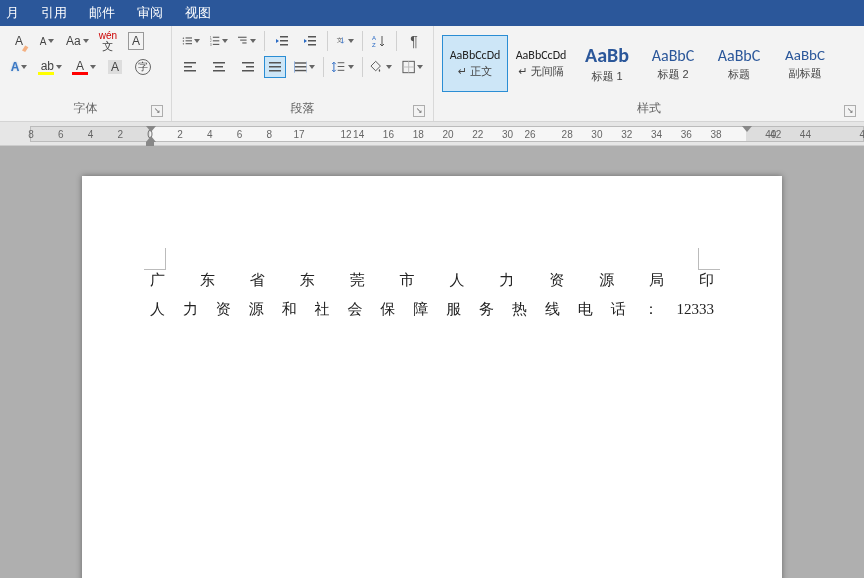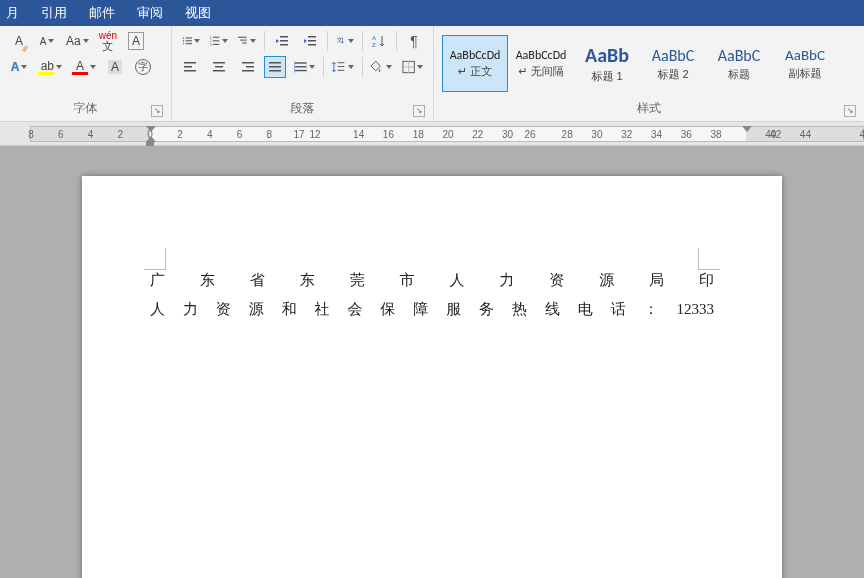--- a/index.html
+++ b/index.html
@@ -282,21 +282,21 @@
       <div class="tick" style="left: -6px; width: 12px;">8</div>
       <div class="tick" style="left: 23.7857px; width: 12px;">6</div>
       <div class="tick" style="left: 53.5714px; width: 12px;">4</div>
       <div class="tick" style="left: 83.3571px; width: 12px;">2</div>
       <div class="tick" style="left: 113.143px; width: 12px;">0</div>
       <div class="tick" style="left: 142.929px; width: 12px;">2</div>
       <div class="tick" style="left: 172.714px; width: 12px;">4</div>
       <div class="tick" style="left: 202.5px; width: 12px;">6</div>
       <div class="tick" style="left: 232.286px; width: 12px;">8</div>
       <div class="tick" style="left: 262.071px; width: 12px;">17</div>
-      <div class="tick" style="left: 278px; width: 12px;">12</div>
+      <div class="tick" style="left: 309px; width: 12px;">12</div>
       <div class="tick" style="left: 321.643px; width: 12px;">14</div>
       <div class="tick" style="left: 351.429px; width: 12px;">16</div>
       <div class="tick" style="left: 381.214px; width: 12px;">18</div>
       <div class="tick" style="left: 411px; width: 12px;">20</div>
       <div class="tick" style="left: 440.786px; width: 12px;">22</div>
       <div class="tick" style="left: 470.571px; width: 12px;">30</div>
       <div class="tick" style="left: 493px; width: 12px;">26</div>
       <div class="tick" style="left: 530.143px; width: 12px;">28</div>
       <div class="tick" style="left: 559.929px; width: 12px;">30</div>
       <div class="tick" style="left: 589.714px; width: 12px;">32</div>

